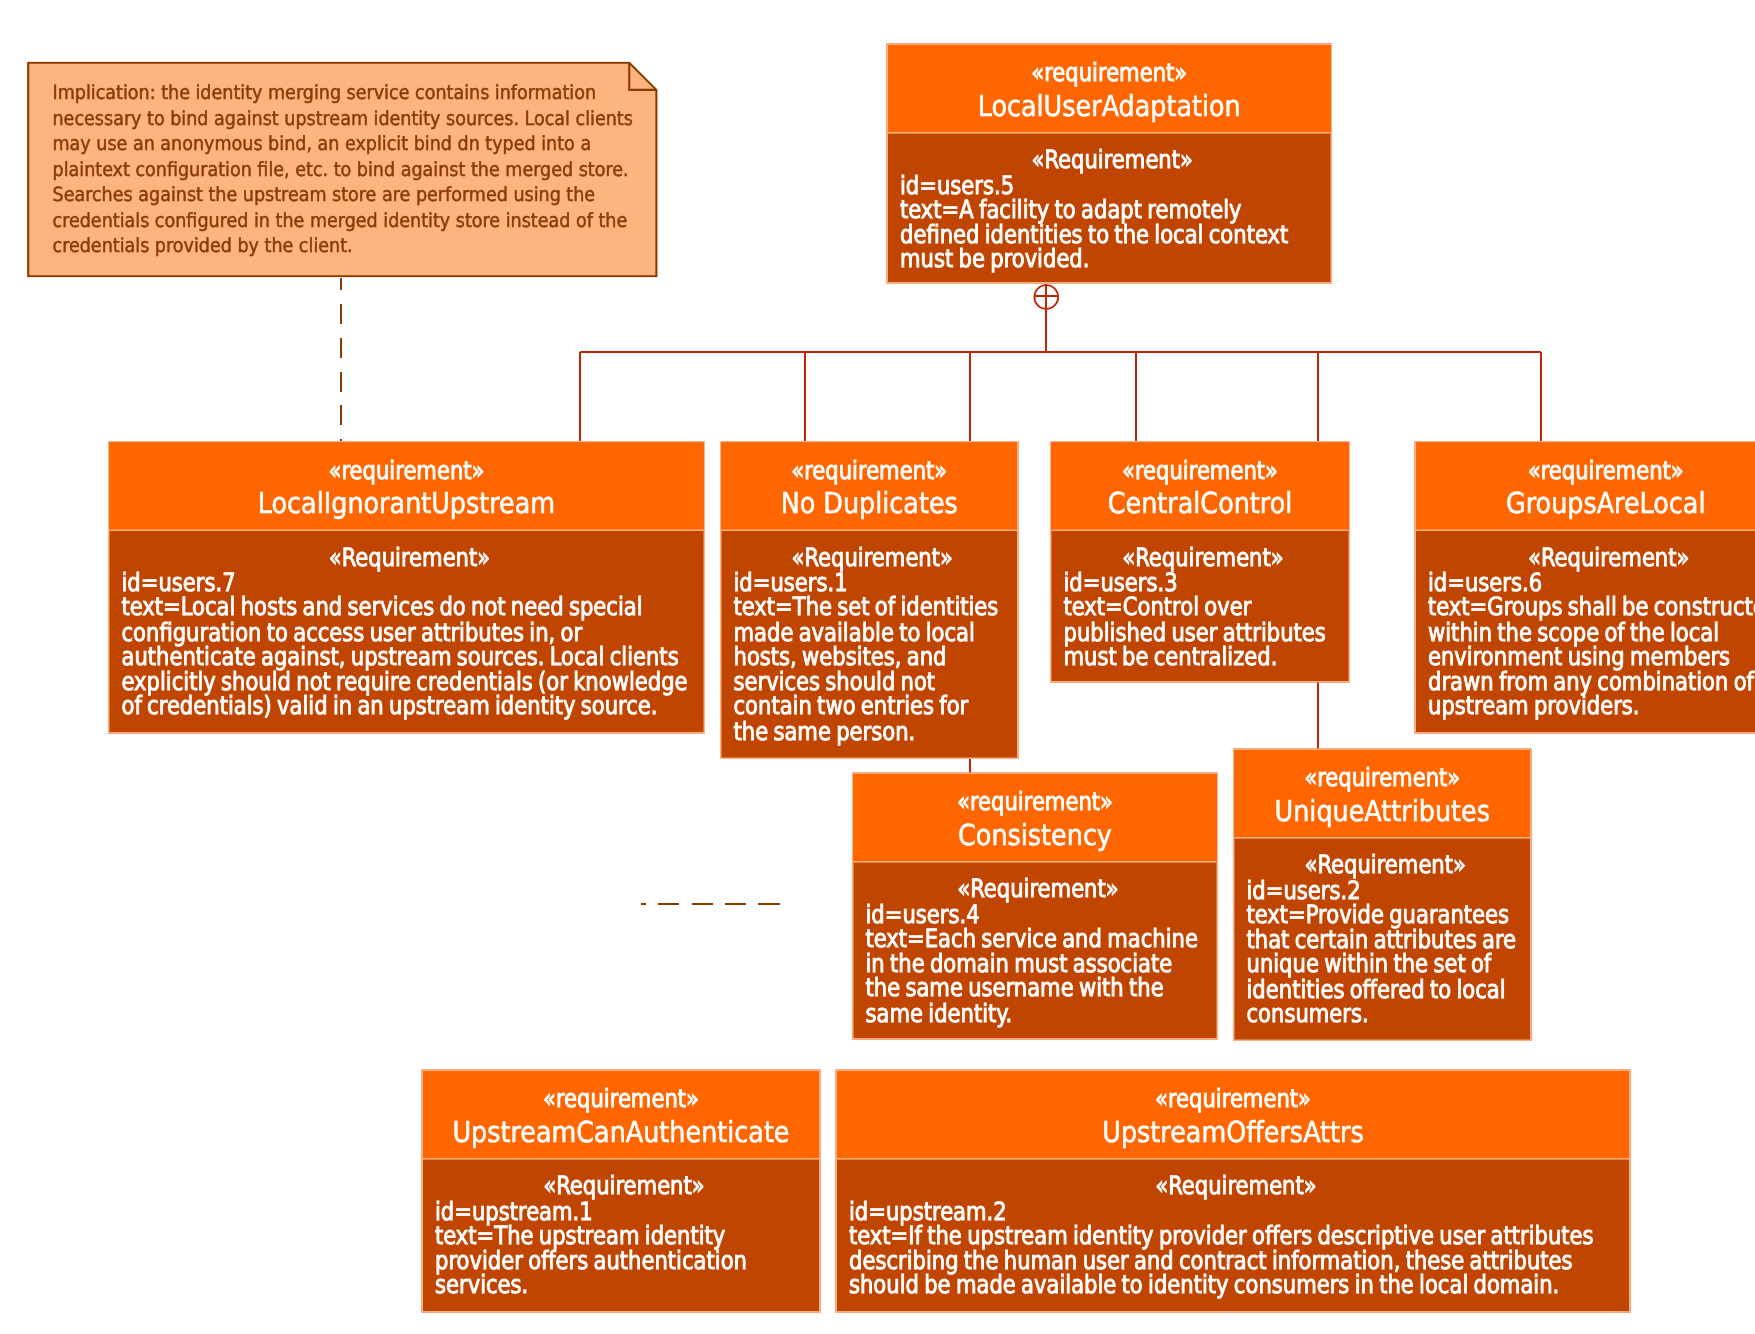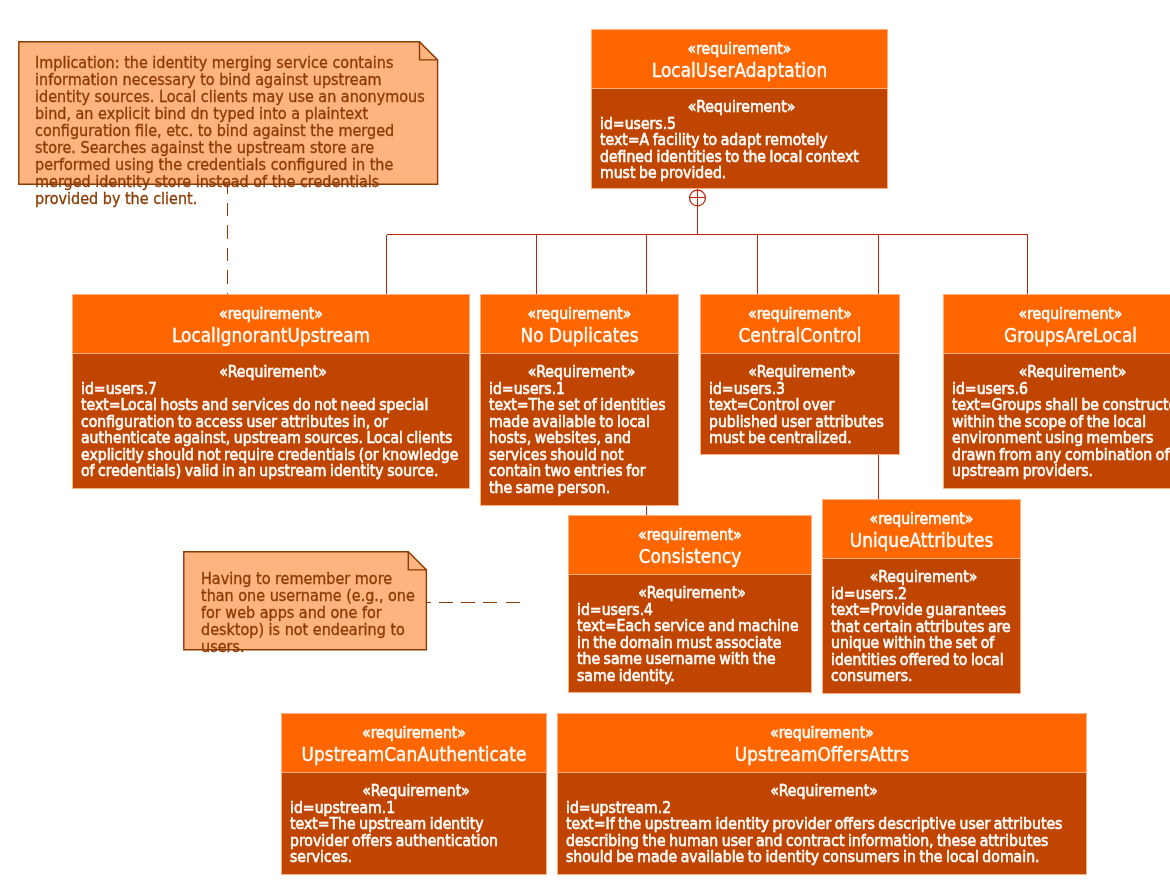--- a/index.html
+++ b/index.html
@@ -52,21 +52,21 @@
     -webkit-text-stroke: 0.58px #ffffff;
     white-space: pre;
     word-spacing: -1.0px;
     transform: scaleX(0.937); transform-origin: left;
   }
 
   .note {
     position: absolute;
     box-sizing: border-box;
     color: #8B3A00;
-    font-size: 16px;
+    font-size: 13px;
     font-stretch: condensed;
     -webkit-text-stroke: 0.3px #8B3A00;
     line-height: 17px;
   }
   .note-shape { position: absolute; left: 0; top: 0; }
   .note-text { position: relative; padding: 13px 12px 0 17px; }
   #note2-text { padding: 19px 12px 0 18px; }
 </style>
 </head>
 <body>
@@ -99,27 +99,20 @@
   </svg>
 
   <div class="note" style="left:18px; top:41px; width:421px; height:144px;">
     <svg class="note-shape" viewBox="0 0 421 144" width="421" height="144">
       <path d="M0.8 0.8 L401.5 0.8 L419.6 18.9 L419.6 143.2 L0.8 143.2 Z" fill="#FDB47E" stroke="#8B3A00" stroke-width="1.4"></path>
       <path d="M401.5 0.8 L401.5 18.9 L419.6 18.9" fill="none" stroke="#8B3A00" stroke-width="1.4"></path>
     </svg>
     <div class="note-text">Implication: the identity merging service contains information necessary to bind against upstream identity sources. Local clients may use an anonymous bind, an explicit bind dn typed into a plaintext configuration file, etc. to bind against the merged store. Searches against the upstream store are performed using the credentials configured in the merged identity store instead of the credentials provided by the client.</div>
   </div>
 
-  <div class="note" style="left:183px; top:551px; width:245px; height:100px;">
-    <svg class="note-shape" viewBox="0 0 245 100" width="245" height="100">
-      <path d="M0.8 0.8 L225.3 0.8 L243.4 18.9 L243.4 98.8 L0.8 98.8 Z" fill="#FDB47E" stroke="#8B3A00" stroke-width="1.4"></path>
-      <path d="M225.3 0.8 L225.3 18.9 L243.4 18.9" fill="none" stroke="#8B3A00" stroke-width="1.4"></path>
-    </svg>
-    <div class="note-text" id="note2-text">Having to remember more than one username (e.g., one for web apps and one for desktop) is not endearing to users.</div>
-  </div>
 
   <div class="req" style="left:548px; top:29px; width:297px; height:160px;">
     <div class="req-hdr">
       <div class="req-stereo">«requirement»</div>
       <div class="req-name">LocalUserAdaptation</div>
     </div>
     <div class="req-body">
       <div class="req-body-stereo">«Requirement»</div>
       <div class="req-body-text">id=users.5
 text=A facility to adapt remotely

